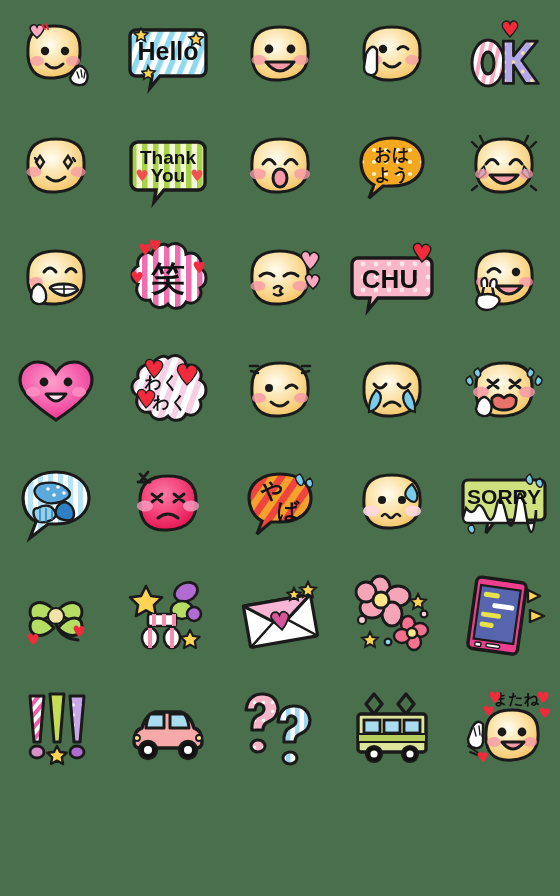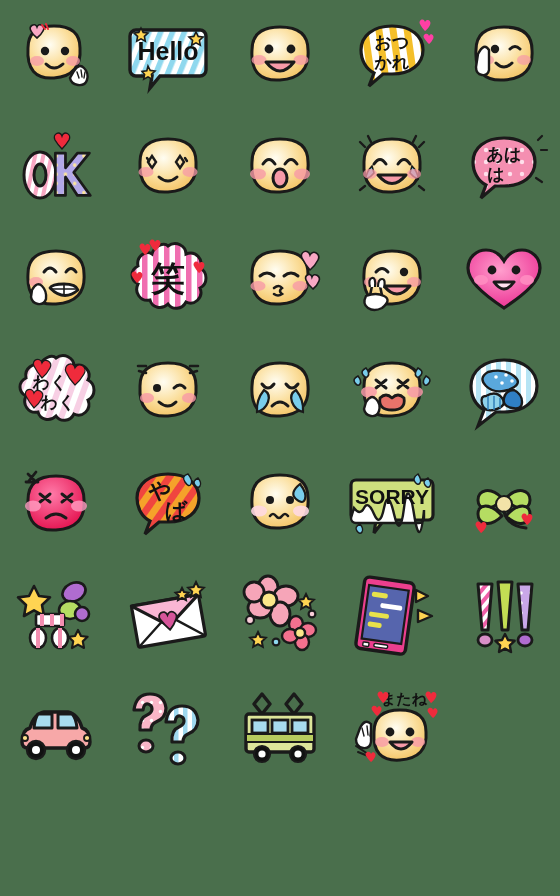--- a/index.html
+++ b/index.html
@@ -86,37 +86,20 @@
    <path d="M20 42q0-23 28-23t28 23q2 28-28 30T20 42z" fill="url(#fg1)" stroke="#1a1a1a" stroke-width="3"></path>
    <circle cx="37" cy="41" r="4.4" fill="#1a1a1a"></circle>
           <circle cx="59" cy="41" r="4.4" fill="#1a1a1a"></circle>
    <ellipse cx="27" cy="52" rx="7.5" ry="5" fill="#f79aa8" opacity=".75"></ellipse>
    <ellipse cx="69" cy="52" rx="7.5" ry="5" fill="#f79aa8" opacity=".75"></ellipse>
    <path d="M34 54q14 18 28 0z" fill="#f79aa8" stroke="#1a1a1a" stroke-width="3" stroke-linejoin="round"></path>
   </svg>
  </div>
 </div>
 
-<div class="cell">
- <div class="art">
-  <svg width="96" height="96" viewBox="0 0 96 96">
-   <defs>
-            <pattern id="ystripe" width="14" height="14" patternUnits="userSpaceOnUse" patternTransform="rotate(-8)">
-    <rect width="14" height="14" fill="#fff"></rect>
-              <rect width="7" height="14" fill="#f4bf2a"></rect>
-            </pattern>
-          </defs>
-   <path d="M48 18c19 0 31 10 31 24s-12 24-31 24h-9l-14 12 5-13c-8-4-13-13-13-23 0-14 12-24 31-24z" fill="url(#ystripe)" stroke="#1a1a1a" stroke-width="3.2"></path>
-   <text x="48" y="40" text-anchor="middle" font-family="'DejaVu Sans',sans-serif" font-size="17" font-weight="bold" fill="#111">おつ</text>
-   <text x="48" y="60" text-anchor="middle" font-family="'DejaVu Sans',sans-serif" font-size="17" font-weight="bold" fill="#111">かれ</text>
-   <path d="M76 16c-2-4 4-7 5-2 2-4 7-1 5 3-2 4-5 6-5 6s-3-3-5-7z" fill="#ff3fa4"></path>
-   <path d="M80 30c-2-4 4-6 5-2 2-4 6 0 4 3-2 4-4 5-4 5s-3-3-5-6z" fill="#ff3fa4"></path>
-  </svg>
- </div>
-</div>
 
 <div class="cell">
  <div class="art">
   <svg width="96" height="96" viewBox="0 0 96 96">
    <path d="M20 42q0-23 28-23t28 23q2 28-28 30T20 42z" fill="url(#fg1)" stroke="#1a1a1a" stroke-width="3"></path>
    <circle cx="39" cy="41" r="4.2" fill="#1a1a1a"></circle>
    <path d="M54 41q5-5 10 0" fill="none" stroke="#1a1a1a" stroke-width="3" stroke-linecap="round"></path>
    <ellipse cx="31" cy="52" rx="7" ry="5" fill="#f79aa8" opacity=".7"></ellipse>
    <ellipse cx="68" cy="52" rx="7" ry="5" fill="#f79aa8" opacity=".7"></ellipse>
    <path d="M40 55q8 8 16 0" fill="none" stroke="#1a1a1a" stroke-width="3" stroke-linecap="round"></path>
@@ -156,69 +139,83 @@
             <path d="M60 36l4 6-4 6-4-6z"></path>
      <path d="M27 38l2 3M65 38l2 3"></path>
    </g>
    <ellipse cx="26" cy="52" rx="7.5" ry="5" fill="#f79aa8" opacity=".75"></ellipse>
    <ellipse cx="70" cy="52" rx="7.5" ry="5" fill="#f79aa8" opacity=".75"></ellipse>
    <path d="M39 57q9 8 18 0" fill="none" stroke="#1a1a1a" stroke-width="3" stroke-linecap="round"></path>
   </svg>
  </div>
 </div>
 
+<div class="cell">
+ <div class="art">
+  <svg width="96" height="96" viewBox="0 0 96 96">
+   <defs>
+            <pattern id="gstripe" width="11" height="11" patternUnits="userSpaceOnUse">
+     <rect width="11" height="11" fill="#f4f6d8"></rect>
+              <rect width="5.5" height="11" fill="#a8d14a"></rect>
+            </pattern>
+          </defs>
+   <path d="M18 22h60a7 7 0 017 7v34a7 7 0 01-7 7H44l-10 12 2-12H18a7 7 0 01-7-7V29a7 7 0 017-7z" fill="url(#gstripe)" stroke="#1a1a1a" stroke-width="3.4"></path>
+   <text x="48" y="44" text-anchor="middle" font-family="'Liberation Sans',sans-serif" font-size="19" font-weight="bold" fill="#111">Thank</text>
+   <text x="48" y="62" text-anchor="middle" font-family="'Liberation Sans',sans-serif" font-size="19" font-weight="bold" fill="#111">You</text>
+   <path d="M17 54c-2-4 4-7 5-2 2-4 7-1 5 3-2 4-5 6-5 6s-3-3-5-7z" fill="#ef5350"></path>
+   <path d="M72 54c-2-4 4-7 5-2 2-4 7-1 5 3-2 4-5 6-5 6s-3-3-5-7z" fill="#ef5350"></path>
+  </svg>
+ </div>
+</div>
 
 <div class="cell">
  <div class="art">
   <svg width="96" height="96" viewBox="0 0 96 96">
    <path d="M20 42q0-23 28-23t28 23q2 28-28 30T20 42z" fill="url(#fg1)" stroke="#1a1a1a" stroke-width="3"></path>
    <path d="M31 44q6-9 12 0M53 44q6-9 12 0" fill="none" stroke="#1a1a1a" stroke-width="3" stroke-linecap="round"></path>
    <ellipse cx="26" cy="54" rx="8" ry="5.5" fill="#f79aa8" opacity=".8"></ellipse>
    <ellipse cx="70" cy="54" rx="8" ry="5.5" fill="#f79aa8" opacity=".8"></ellipse>
    <ellipse cx="48" cy="58" rx="7" ry="9" fill="#f79aa8" stroke="#1a1a1a" stroke-width="3"></ellipse>
   </svg>
  </div>
 </div>
 
+<div class="cell">
+ <div class="art">
+  <svg width="96" height="96" viewBox="0 0 96 96">
+   <defs>
+            <pattern id="odots" width="12" height="12" patternUnits="userSpaceOnUse">
+     <rect width="12" height="12" fill="#f4a81e"></rect>
+              <circle cx="6" cy="6" r="2.1" fill="#fff3cf"></circle>
+            </pattern>
+          </defs>
+   <path d="M48 18c19 0 31 10 31 24s-12 24-31 24h-9l-14 12 5-13c-8-4-13-13-13-23 0-14 12-24 31-24z" fill="url(#odots)" stroke="#1a1a1a" stroke-width="3.2"></path>
+   <text x="48" y="40" text-anchor="middle" font-family="'DejaVu Sans',sans-serif" font-size="17" font-weight="bold" fill="#111">おは</text>
+   <text x="48" y="60" text-anchor="middle" font-family="'DejaVu Sans',sans-serif" font-size="17" font-weight="bold" fill="#111">よう</text>
+  </svg>
+ </div>
+</div>
 
 <div class="cell">
  <div class="art">
   <svg width="96" height="96" viewBox="0 0 96 96">
    <path d="M20 42q0-23 28-23t28 23q2 28-28 30T20 42z" fill="url(#fg1)" stroke="#1a1a1a" stroke-width="3"></path>
    <path d="M30 44q6-9 12 0M54 44q6-9 12 0" fill="none" stroke="#1a1a1a" stroke-width="3" stroke-linecap="round"></path>
    <path d="M28 46q-6 6-6 13 5-2 8-6z" fill="#79cdeb" stroke="#1a1a1a" stroke-width="1.6"></path>
    <path d="M68 46q6 6 6 13-5-2-8-6z" fill="#79cdeb" stroke="#1a1a1a" stroke-width="1.6"></path>
    <ellipse cx="26" cy="54" rx="7" ry="5" fill="#f79aa8" opacity=".75"></ellipse>
    <ellipse cx="70" cy="54" rx="7" ry="5" fill="#f79aa8" opacity=".75"></ellipse>
    <path d="M34 55q14 17 28 0z" fill="#f79aa8" stroke="#1a1a1a" stroke-width="3" stroke-linejoin="round"></path>
    <g stroke="#1a1a1a" stroke-width="2.4" stroke-linecap="round">
      <path d="M16 22l5 5M24 16l3 6M72 16l-3 6M80 22l-5 5M16 70l5-4M80 70l-5-4"></path>
    </g>
   </svg>
  </div>
 </div>
 
-<div class="cell">
- <div class="art">
-  <svg width="96" height="96" viewBox="0 0 96 96">
-   <defs>
-            <pattern id="pinkdots" width="12" height="12" patternUnits="userSpaceOnUse">
-     <rect width="12" height="12" fill="#f48fb1"></rect>
-              <circle cx="6" cy="6" r="2.2" fill="#ffe0ec"></circle>
-            </pattern>
-          </defs>
-   <path d="M48 18c19 0 31 10 31 24s-12 24-31 24h-9l-14 12 5-13c-8-4-13-13-13-23 0-14 12-24 31-24z" fill="url(#pinkdots)" stroke="#1a1a1a" stroke-width="3.2"></path>
-   <text x="48" y="40" text-anchor="middle" font-family="'DejaVu Sans',sans-serif" font-size="17" font-weight="bold" fill="#111">あは</text>
-   <text x="40" y="60" text-anchor="middle" font-family="'DejaVu Sans',sans-serif" font-size="17" font-weight="bold" fill="#111">は</text>
-   <g stroke="#1a1a1a" stroke-width="2.2" stroke-linecap="round">
-            <path d="M82 20l4-4M85 30h6M80 58l6 4"></path>
-          </g>
-  </svg>
- </div>
-</div>
 
 <div class="cell">
  <div class="art">
   <svg width="96" height="96" viewBox="0 0 96 96">
    <path d="M20 42q0-23 28-23t28 23q2 28-28 30T20 42z" fill="url(#fg1)" stroke="#1a1a1a" stroke-width="3"></path>
    <path d="M36 40q6-8 12 0M58 40q5-7 10 0" fill="none" stroke="#1a1a1a" stroke-width="3" stroke-linecap="round"></path>
    <ellipse cx="28" cy="50" rx="7" ry="5" fill="#f79aa8" opacity=".75"></ellipse>
    <path d="M42 56q14 14 28 2-2-6-14-6t-14 4z" fill="#fff" stroke="#1a1a1a" stroke-width="2.8" stroke-linejoin="round"></path>
    <path d="M44 57h24M56 53v10" stroke="#1a1a1a" stroke-width="1.6"></path>
    <path d="M24 58q5-9 10-4t4 13q-2 6-8 5t-7-7z" fill="#fff" stroke="#1a1a1a" stroke-width="2.4"></path>
@@ -252,20 +249,35 @@
    <path d="M28 44q7-6 14 0M52 44q7-6 14 0" fill="none" stroke="#1a1a1a" stroke-width="3" stroke-linecap="round"></path>
    <ellipse cx="26" cy="54" rx="7.5" ry="5" fill="#f79aa8" opacity=".8"></ellipse>
    <ellipse cx="68" cy="54" rx="7.5" ry="5" fill="#f79aa8" opacity=".8"></ellipse>
    <path d="M42 56q5-4 8 0-4 3 0 6-4 3-8 0" fill="none" stroke="#1a1a1a" stroke-width="2.6" stroke-linecap="round"></path>
    <path d="M70 26c-3-6 6-10 8-3 3-6 11-1 8 5-3 6-8 10-8 10s-5-6-8-12z" fill="#f9a8c4" stroke="#1a1a1a" stroke-width="1.6"></path>
    <path d="M74 48c-2-5 5-8 6-3 2-5 9-1 7 4-2 5-6 8-6 8s-5-4-7-9z" fill="#f9a8c4" stroke="#1a1a1a" stroke-width="1.6"></path>
   </svg>
  </div>
 </div>
 
+<div class="cell">
+ <div class="art">
+  <svg width="96" height="96" viewBox="0 0 96 96">
+   <defs>
+            <pattern id="chudots" width="13" height="13" patternUnits="userSpaceOnUse">
+     <rect width="13" height="13" fill="#f9b6c8"></rect>
+              <circle cx="6" cy="6" r="2.4" fill="#ffe6ee"></circle>
+            </pattern>
+          </defs>
+   <path d="M14 26h68a6 6 0 016 6v28a6 6 0 01-6 6H34l-10 12 2-12h-12a6 6 0 01-6-6V32a6 6 0 016-6z" fill="url(#chudots)" stroke="#1a1a1a" stroke-width="3.4"></path>
+   <text x="46" y="56" text-anchor="middle" font-family="'Liberation Sans',sans-serif" font-size="26" font-weight="bold" fill="#111">CHU</text>
+   <path d="M70 18c-3-6 6-10 8-3 3-6 11-1 8 5-3 6-8 10-8 10s-5-6-8-12z" fill="#ef2b3c" stroke="#1a1a1a" stroke-width="1.4"></path>
+  </svg>
+ </div>
+</div>
 
 <div class="cell">
  <div class="art">
   <svg width="96" height="96" viewBox="0 0 96 96">
    <path d="M20 42q0-23 28-23t28 23q2 28-28 30T20 42z" fill="url(#fg1)" stroke="#1a1a1a" stroke-width="3"></path>
    <path d="M32 40q6-7 12 0" fill="none" stroke="#1a1a1a" stroke-width="3" stroke-linecap="round"></path>
    <circle cx="60" cy="40" r="4.2" fill="#1a1a1a"></circle>
    <ellipse cx="27" cy="50" rx="7" ry="5" fill="#f79aa8" opacity=".75"></ellipse>
    <ellipse cx="70" cy="50" rx="7" ry="5" fill="#f79aa8" opacity=".75"></ellipse>
    <path d="M40 54q13 16 26 0z" fill="#f79aa8" stroke="#1a1a1a" stroke-width="3" stroke-linejoin="round"></path>

